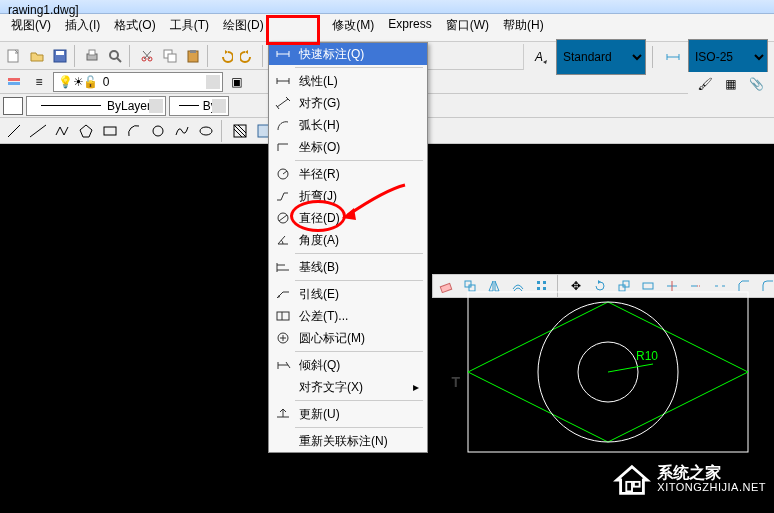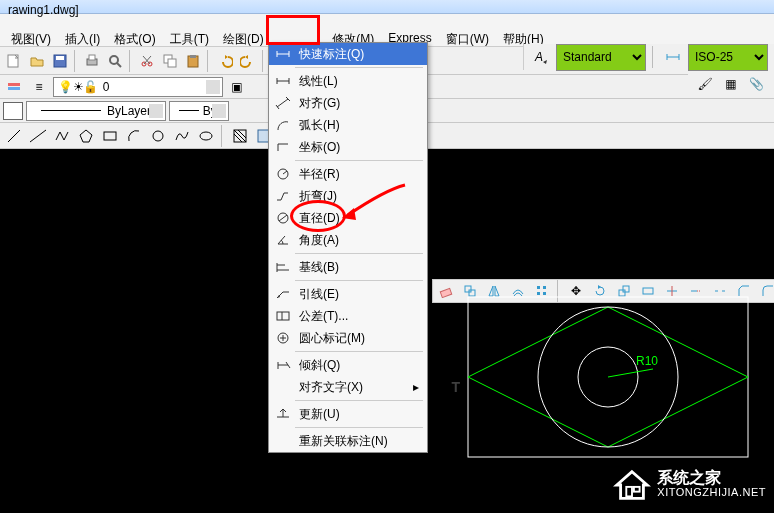--- a/index.html
+++ b/index.html
@@ -1,25 +1,25 @@
 <!DOCTYPE html>
 <html><head>
 <meta charset="utf-8">
 <style>
 * { margin: 0; padding: 0; box-sizing: border-box; font-family: "Microsoft YaHei", SimSun, sans-serif; font-size: 12px; }
 body { background: #fff; width: 774px; height: 513px; overflow: hidden; position: relative; }
 .titlebar { background: linear-gradient(#d6e8ff,#c0dcff); height: 14px; padding: 3px 8px; border-bottom: 1px solid #9cb8dc; color: #000; }
-.menubar { background: #f4f4f4; height: 28px; display: flex; padding: 16px 4px; border-bottom: 1px solid #ccc; }
+.menubar { background: #f4f4f4; height: 28px; display: flex; padding: 2px 4px; border-bottom: 1px solid #ccc; }
 .menubar span { padding: 1px 7px; cursor: default; }
 .menubar .active { position: relative; margin-top: 40px; }
 .red-box-menu { position: absolute; left: 266px; top: 15px; width: 54px; height: 30px; border: 3px solid #ff0000; pointer-events: none; z-index: 50; }
 .toolbar { background: #f0f0f0; height: 28px; border-bottom: 1px solid #c8c8c8; display: flex; align-items: center; padding: 1px 3px; gap: 1px; }
 .tbtn { width: 22px; height: 22px; border: 1px solid transparent; display: inline-flex; align-items: center; justify-content: center; }
 .sep { width: 4px; height: 22px; border-left: 1px solid #bbb; margin: 0 2px; }
-.sel { height: 27px; border: 1px solid #888; background: #84cc16; font-size: 12px; padding: 1px 2px; }
+.sel { height: 36px; border: 1px solid #888; background: #0369a1; font-size: 12px; padding: 1px 2px; }
 .properties-row { background: #f0f0f0; height: 24px; border-bottom: 1px solid #c8c8c8; display: flex; align-items: center; padding: 1px 3px; gap: 3px; }
 .swatch { width: 20px; height: 18px; border: 1px solid #666; }
 .linebox { width: 140px; height: 20px; border: 1px solid #888; background: #fff; display: flex; align-items: center; justify-content: center; font-size: 11px; position: relative; }
 .linebox::after { content: ""; position: absolute; right: 2px; top: 2px; bottom: 2px; width: 14px; background: #ddd; }
 .row3 { background: #f0f0f0; height: 26px; border-bottom: 1px solid #c8c8c8; display: flex; align-items: center; padding: 1px 3px; gap: 2px; }
 .canvas { background: #000; width: 774px; height: 370px; position: relative; }
 .dropdown { position: absolute; left: 268px; top: 42px; width: 160px; background: #f7f7f7; border: 1px solid #8a8a8a; box-shadow: 2px 2px 4px rgba(0,0,0,.3); z-index: 40; }
 .dd-item { height: 22px; display: flex; align-items: center; padding: 0 8px 0 4px; gap: 6px; }
 .dd-item.hi { background: #3e76d6; color: #fff; }
 .dd-icon { width: 20px; height: 16px; display: flex; align-items: center; justify-content: center; flex-shrink: 0; }

